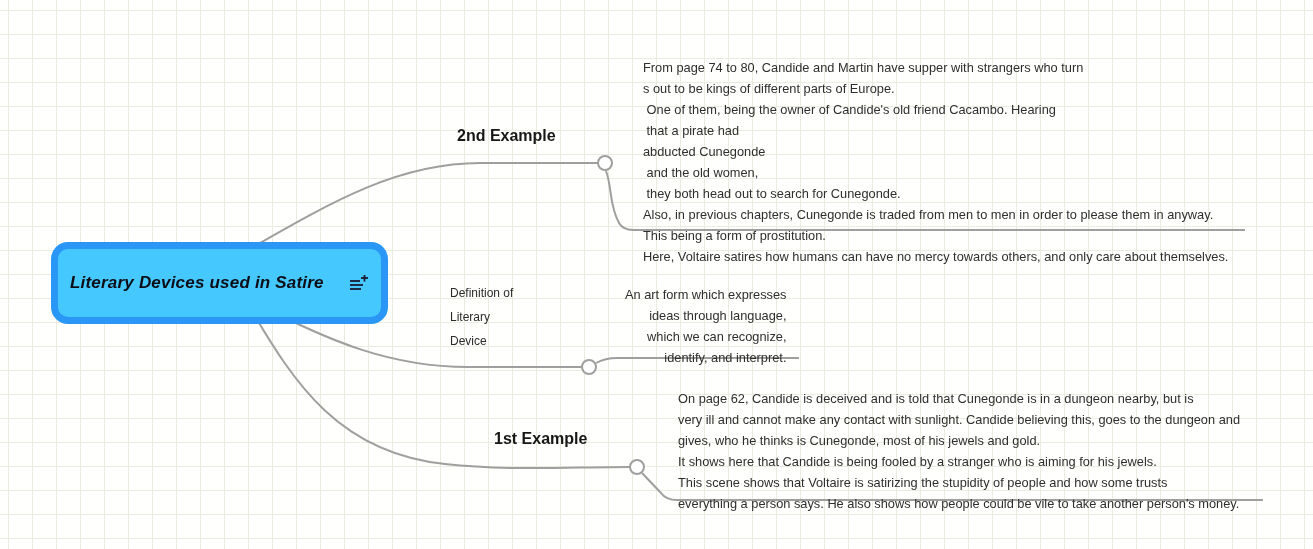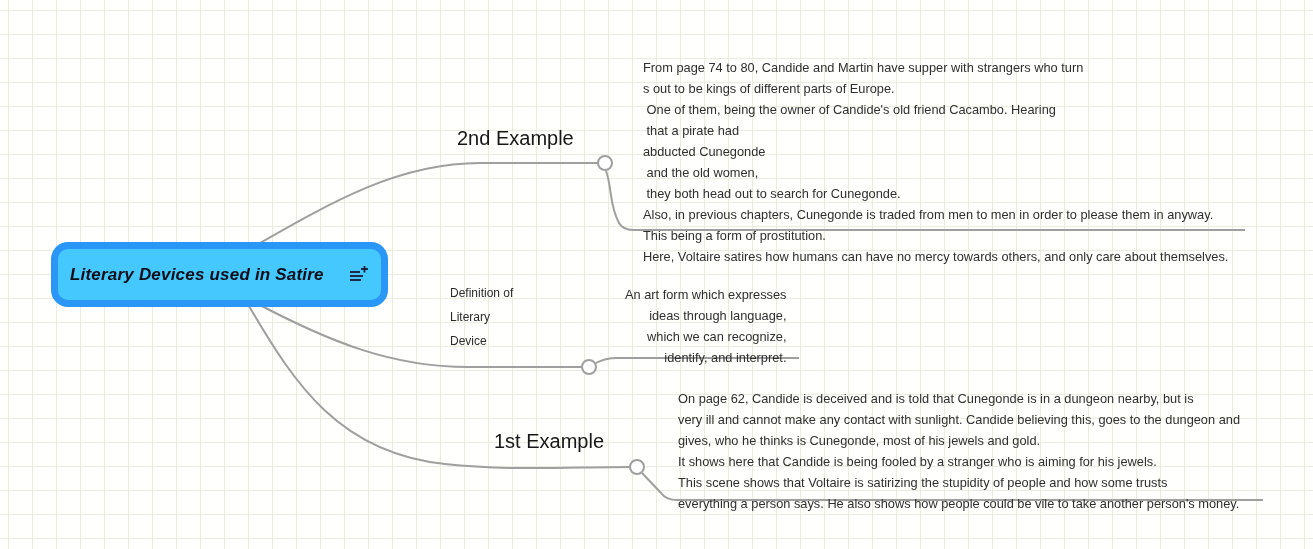--- a/index.html
+++ b/index.html
@@ -10,38 +10,38 @@
     background-color:#fffffd;
     background-image:
       linear-gradient(to right,#e9ecdf 1px,transparent 1px),
       linear-gradient(to bottom,#e9ecdf 1px,transparent 1px);
     background-size:24px 24px;
     background-position:8px 10px;
     font-family:"Liberation Sans",sans-serif;
   }
   svg.links{position:absolute;left:0;top:0;z-index:1;}
   .node-root{
-    position:absolute;left:51px;top:242px;width:337px;height:65px;
+    position:absolute;left:51px;top:242px;width:337px;height:82px;
     box-sizing:border-box;
     background:#45c8fd;
     border:7px solid #2a96f5;
     border-radius:17px;
     display:flex;align-items:center;
     padding:0 12px 0 12px;
     z-index:3;
     justify-content:flex-end;
   }
   .node-root .root-label{
     font-size:17px;font-weight:bold;font-style:italic;
     color:#0d0d18;letter-spacing:.2px;white-space:nowrap;
   }
   .node-root .note-icon{margin-left:auto;display:flex;align-items:center;cursor:pointer;}
   .branch-label{
     position:absolute;z-index:2;
-    font-weight:normal;font-size:20px;color:#171717;white-space:nowrap;
+    font-weight:bold;font-size:16px;color:#171717;white-space:nowrap;
   }
   .branch-label.light{
     font-weight:normal;font-size:12px;line-height:24px;color:#2b2b2b;
     white-space:pre-line;
   }
   .branch-note{
     position:absolute;z-index:2;
     font-size:12.8px;line-height:21px;color:#2e2e2e;
     white-space:pre-wrap;
   }

